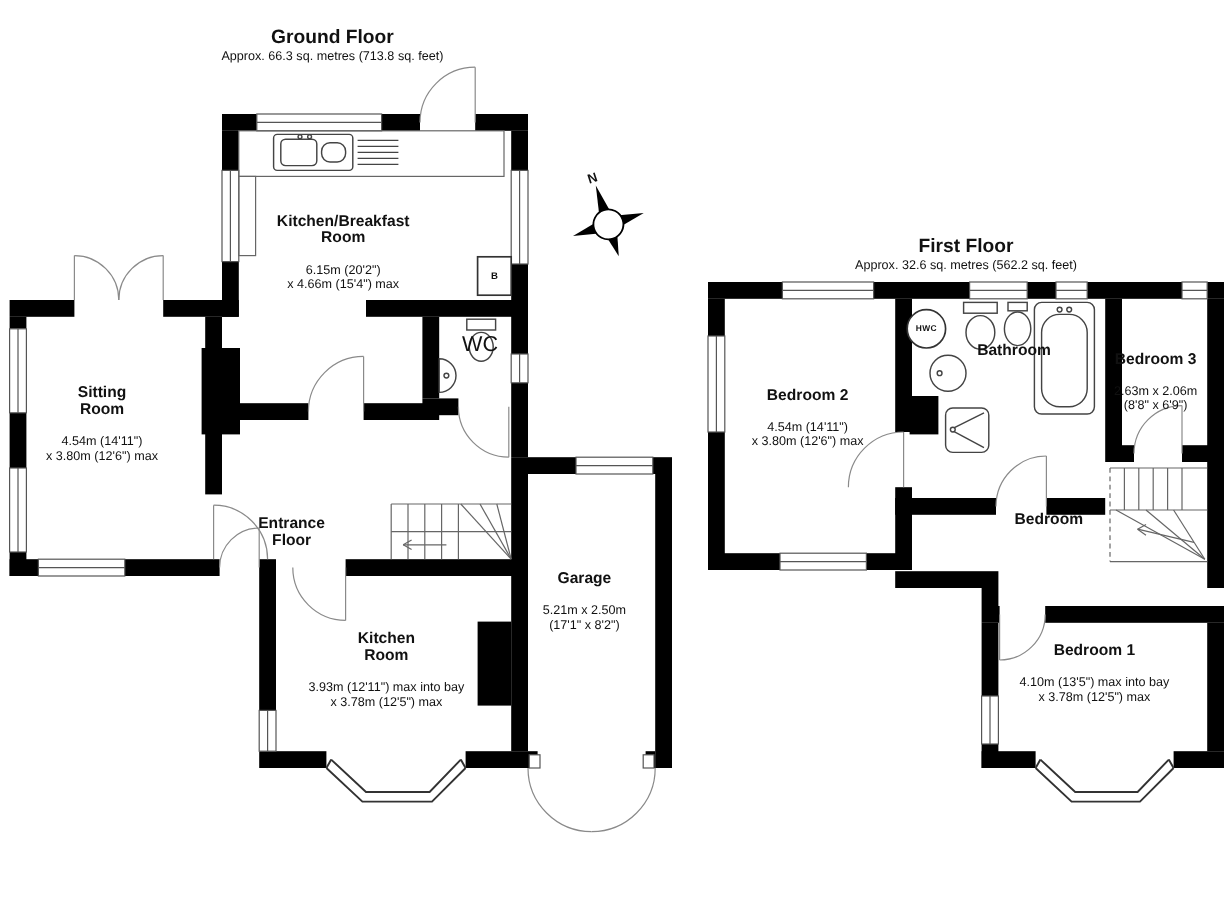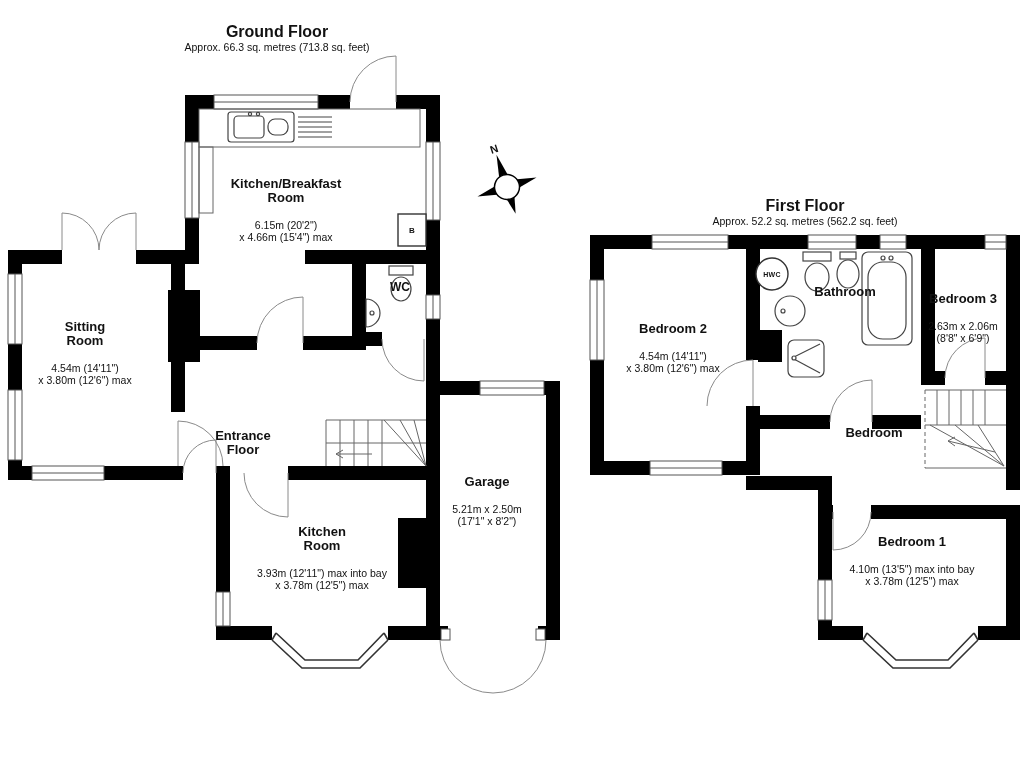--- a/index.html
+++ b/index.html
@@ -18,21 +18,21 @@
   .lbl{position:absolute;transform:translate(-50%,-50%);text-align:center}
   .title{font-weight:bold;font-size:16px;white-space:nowrap}
   .subtitle{font-size:10.5px;white-space:nowrap}
   .room-name{font-weight:bold;font-size:13px;line-height:14px;margin:14px auto}
   .room-dim{font-size:10.5px;line-height:12px;white-space:nowrap}
   .nw{white-space:nowrap}
   .footer{font-size:14.5px;white-space:nowrap}
   .tiny{font-weight:bold;font-size:8px;white-space:nowrap}
   .hwc{font-weight:bold;font-size:7px;letter-spacing:.3px;white-space:nowrap}
   .north{font-weight:bold;font-size:11px;transform:translate(-50%,-50%) rotate(-18deg)}
-  .wclbl{font-weight:bold;font-size:12px;white-space:nowrap}
+  .wclbl{font-weight:normal;font-size:18px;white-space:nowrap}
 </style>
 </head>
 <body>
 
 <div id="stage">
 
 <svg width="1024" height="768" viewBox="0 0 1024 768">
 
   <g class="walls">
     <rect x="185" y="95" width="29" height="14"></rect>
@@ -345,21 +345,21 @@
   <div class="room-name nw">Garage</div>
   <div class="room-dim">5.21m x 2.50m</div>
   <div class="room-dim">(17'1" x 8'2")</div>
 </div>
 
 <div class="lbl tiny" style="left:412px;top:230px">B</div>
 
 <div class="lbl north" style="left:494px;top:149px">N</div>
 
 <div class="lbl title" style="left:805px;top:206px">First Floor</div>
-<div class="lbl subtitle" style="left:805px;top:221px">Approx. 52.2 sq. metres (562.2 sq. feet)</div>
+<div class="lbl subtitle" style="left:805px;top:221px">Approx. 32.6 sq. metres (562.2 sq. feet)</div>
 
 <div class="lbl" style="left:673px;top:341px">
   <div class="room-name nw">Bedroom 2</div>
   <div class="room-dim">4.54m (14'11")</div>
   <div class="room-dim">x 3.80m (12'6") max</div>
 </div>
 
 <div class="lbl" style="left:845px;top:292px">
   <div class="room-name nw">Bathroom</div>
 </div>

